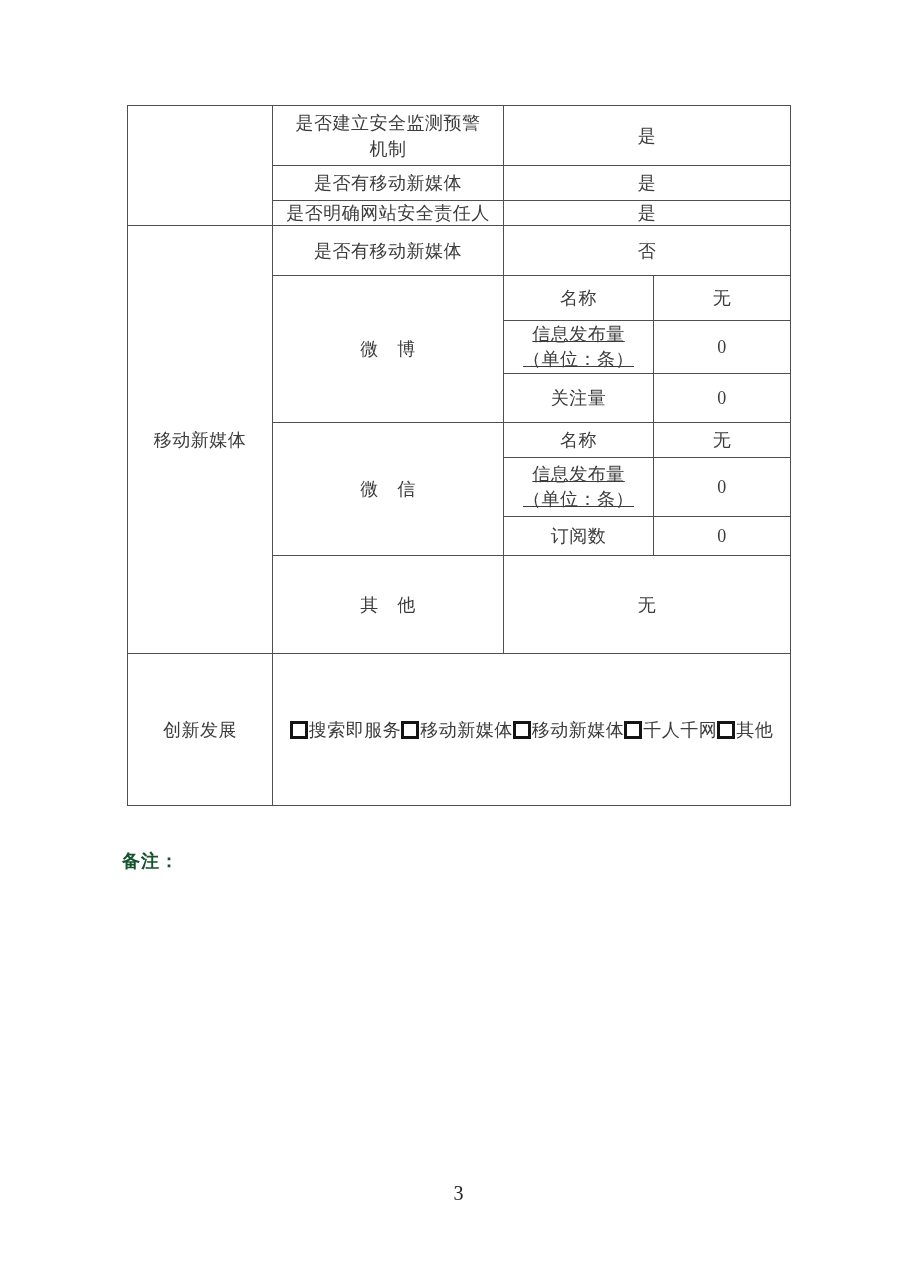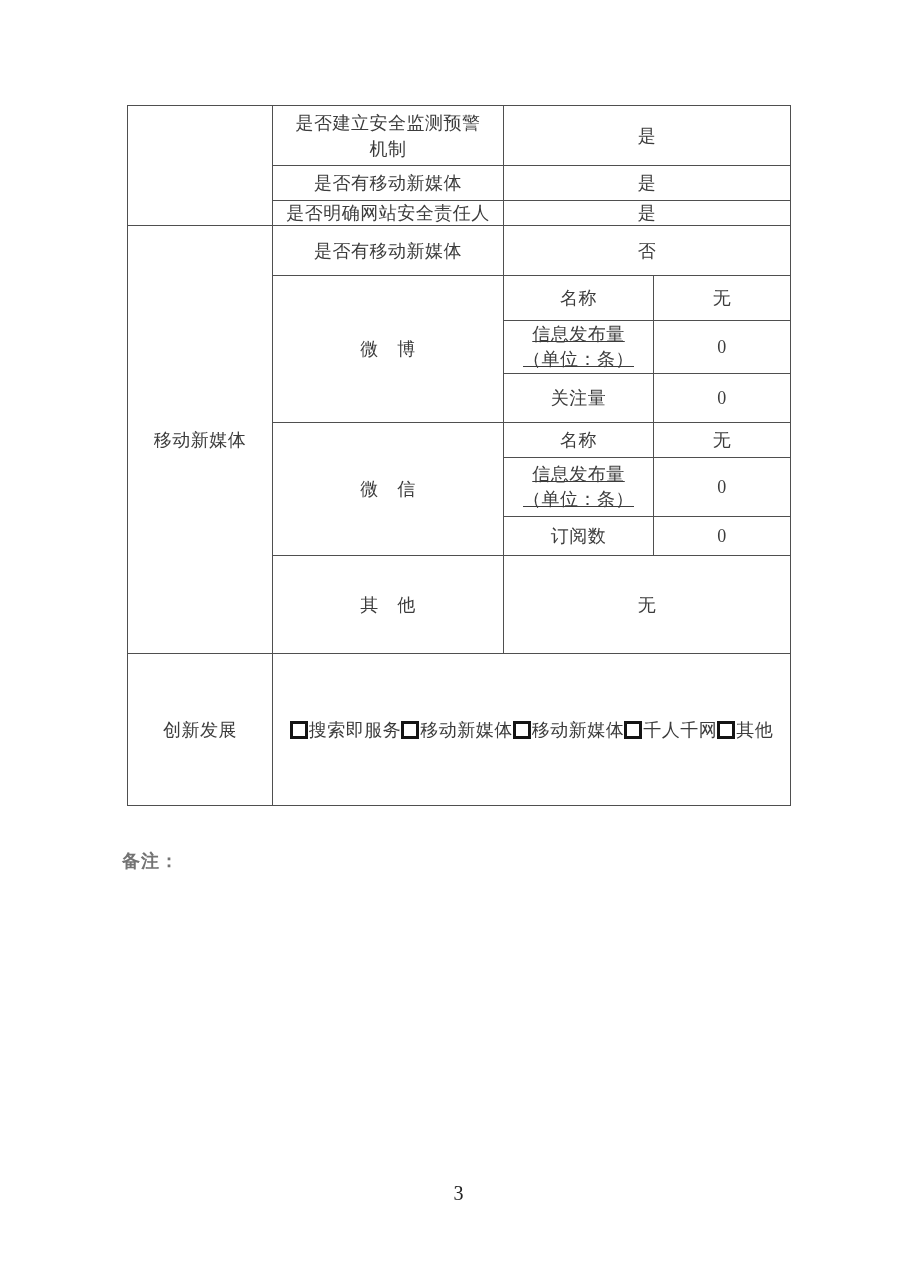--- a/index.html
+++ b/index.html
@@ -54,21 +54,21 @@
     margin-right: 1px;
     flex: 0 0 auto;
   }
   .opt-label { font-size: 18px; letter-spacing: 0.5px; }
   .note {
     position: absolute;
     left: 122px;
     top: 849px;
     font-size: 18px;
     font-weight: bold;
-    color: #737373;
+    color: #14532d;
     letter-spacing: 1px;
   }
   .page-footer {
     position: absolute;
     left: 127px;
     width: 663px;
     top: 1182px;
     text-align: center;
     font-size: 20px;
     color: #222222;

